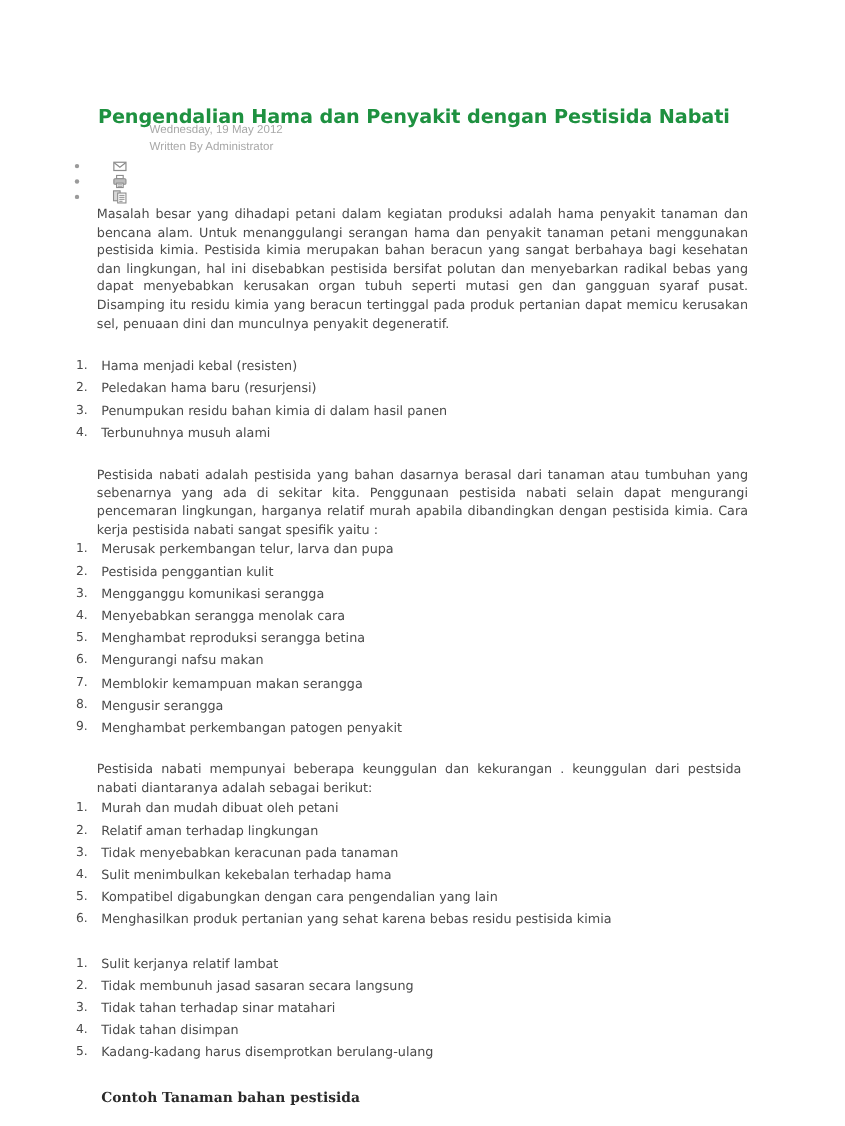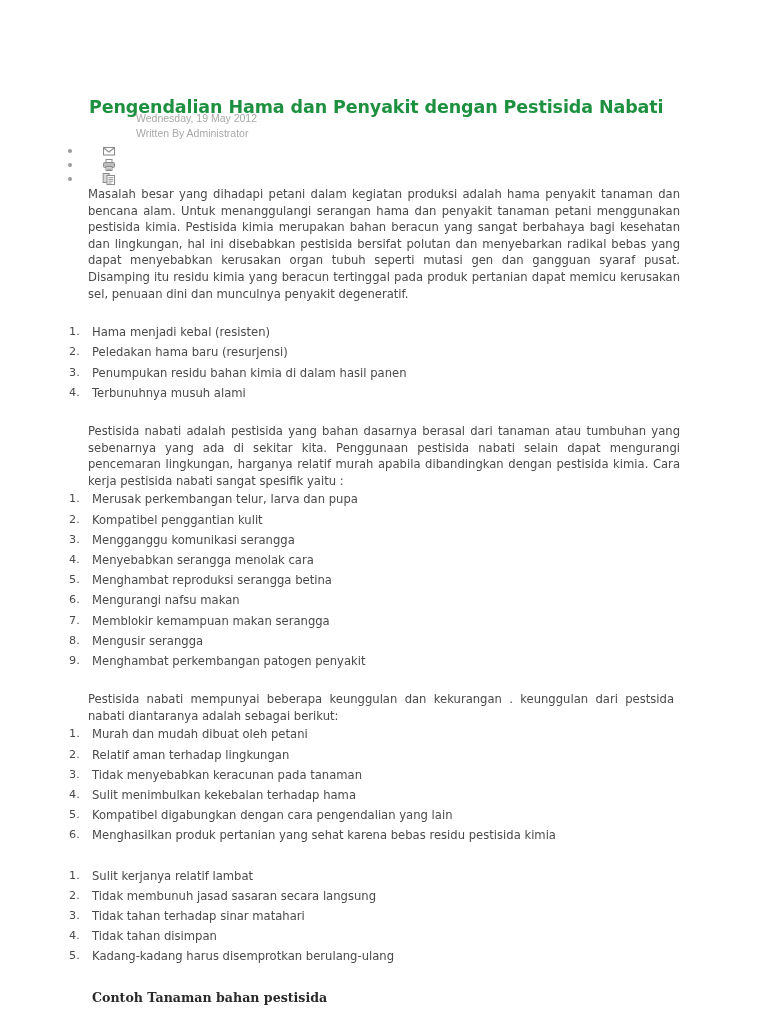--- a/index.html
+++ b/index.html
@@ -207,21 +207,21 @@
       <li>Penumpukan residu bahan kimia di dalam hasil panen</li>
       <li>Terbunuhnya musuh alami</li>
     </ol>
 
     <div class="spacer-md"></div>
 
     <p class="para">Pestisida nabati adalah pestisida yang bahan dasarnya berasal dari tanaman atau tumbuhan yang sebenarnya yang ada di sekitar kita. Penggunaan pestisida nabati selain dapat mengurangi pencemaran lingkungan, harganya relatif murah apabila dibandingkan dengan pestisida kimia. Cara kerja pestisida nabati sangat spesifik yaitu :</p>
 
     <ol class="numlist">
       <li>Merusak perkembangan telur, larva dan pupa</li>
-      <li>Kompatibel penggantian kulit</li>
+      <li>Pestisida penggantian kulit</li>
       <li>Mengganggu komunikasi serangga</li>
       <li>Menyebabkan serangga menolak cara</li>
       <li>Menghambat reproduksi serangga betina</li>
       <li>Mengurangi nafsu makan</li>
       <li>Memblokir kemampuan makan serangga</li>
       <li>Mengusir serangga</li>
       <li>Menghambat perkembangan patogen penyakit</li>
     </ol>
 
     <div class="spacer-md"></div>

